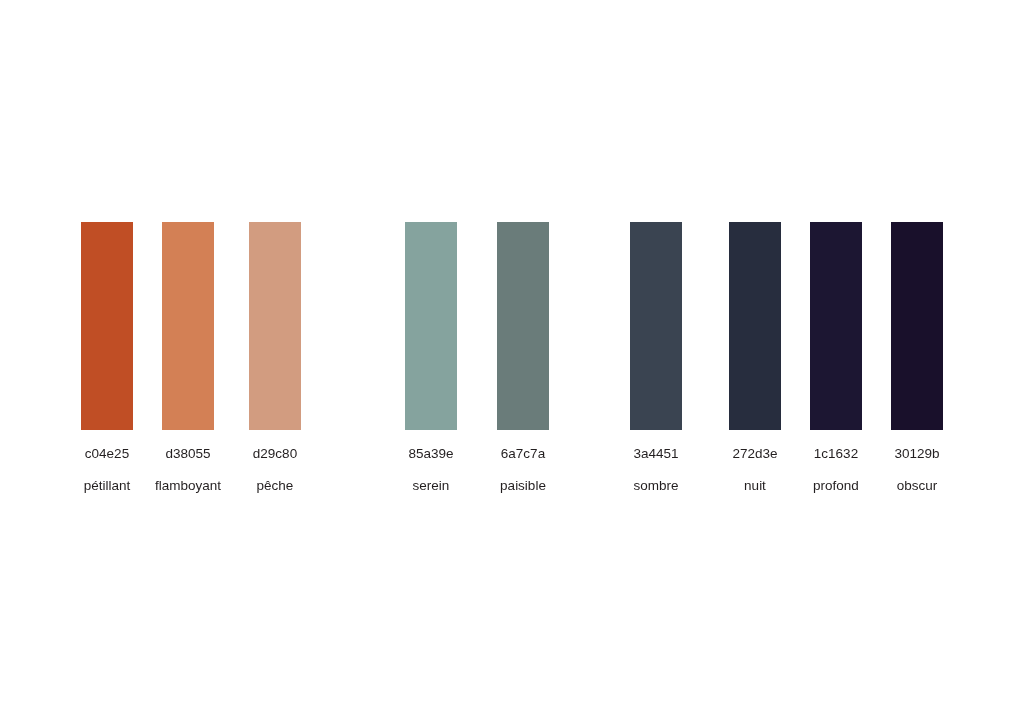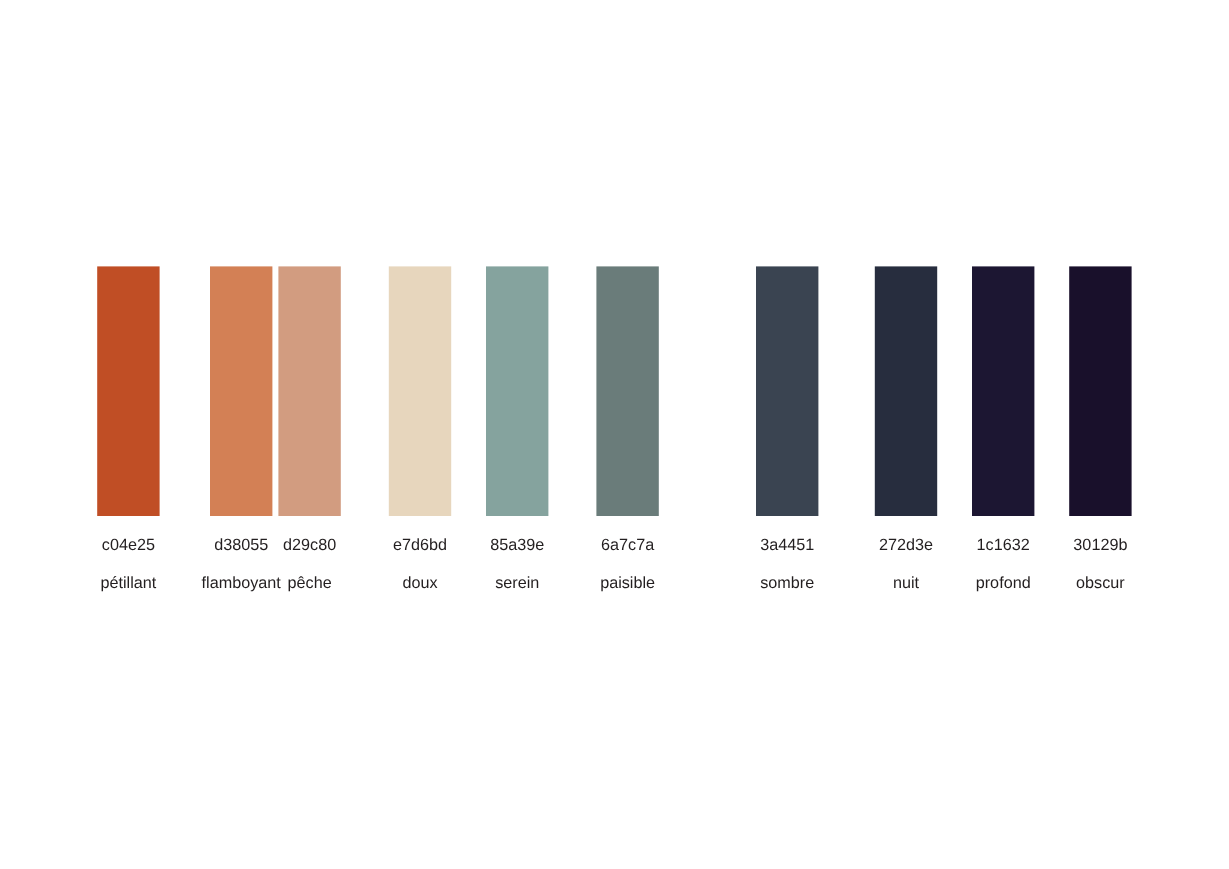--- a/index.html
+++ b/index.html
@@ -75,34 +75,29 @@
 </head>
 <body>
 
 <div id="palette-figure">
   <div id="swatch-row">
       <div class="swatch-col" style="left: 0px;">
         <div class="swatch-bar" style="background: rgb(192, 78, 37);"></div>
         <div class="swatch-hex">c04e25</div>
         <div class="swatch-name">pétillant</div>
       </div>
-      <div class="swatch-col" style="left: 94px;">
+      <div class="swatch-col" style="left: 81px;">
         <div class="swatch-bar" style="background: rgb(211, 128, 85);"></div>
         <div class="swatch-hex">d38055</div>
         <div class="swatch-name">flamboyant</div>
       </div>
-      <div class="swatch-col" style="left: 151px;">
+      <div class="swatch-col" style="left: 168px;">
         <div class="swatch-bar" style="background: rgb(210, 156, 128);"></div>
         <div class="swatch-hex">d29c80</div>
         <div class="swatch-name">pêche</div>
-      </div>
-      <div class="swatch-col" style="left: 243px;">
-        <div class="swatch-bar" style="background: rgb(231, 214, 189);"></div>
-        <div class="swatch-hex">e7d6bd</div>
-        <div class="swatch-name">doux</div>
       </div>
       <div class="swatch-col" style="left: 324px;">
         <div class="swatch-bar" style="background: rgb(133, 163, 158);"></div>
         <div class="swatch-hex">85a39e</div>
         <div class="swatch-name">serein</div>
       </div>
       <div class="swatch-col" style="left: 416px;">
         <div class="swatch-bar" style="background: rgb(106, 124, 122);"></div>
         <div class="swatch-hex">6a7c7a</div>
         <div class="swatch-name">paisible</div>

